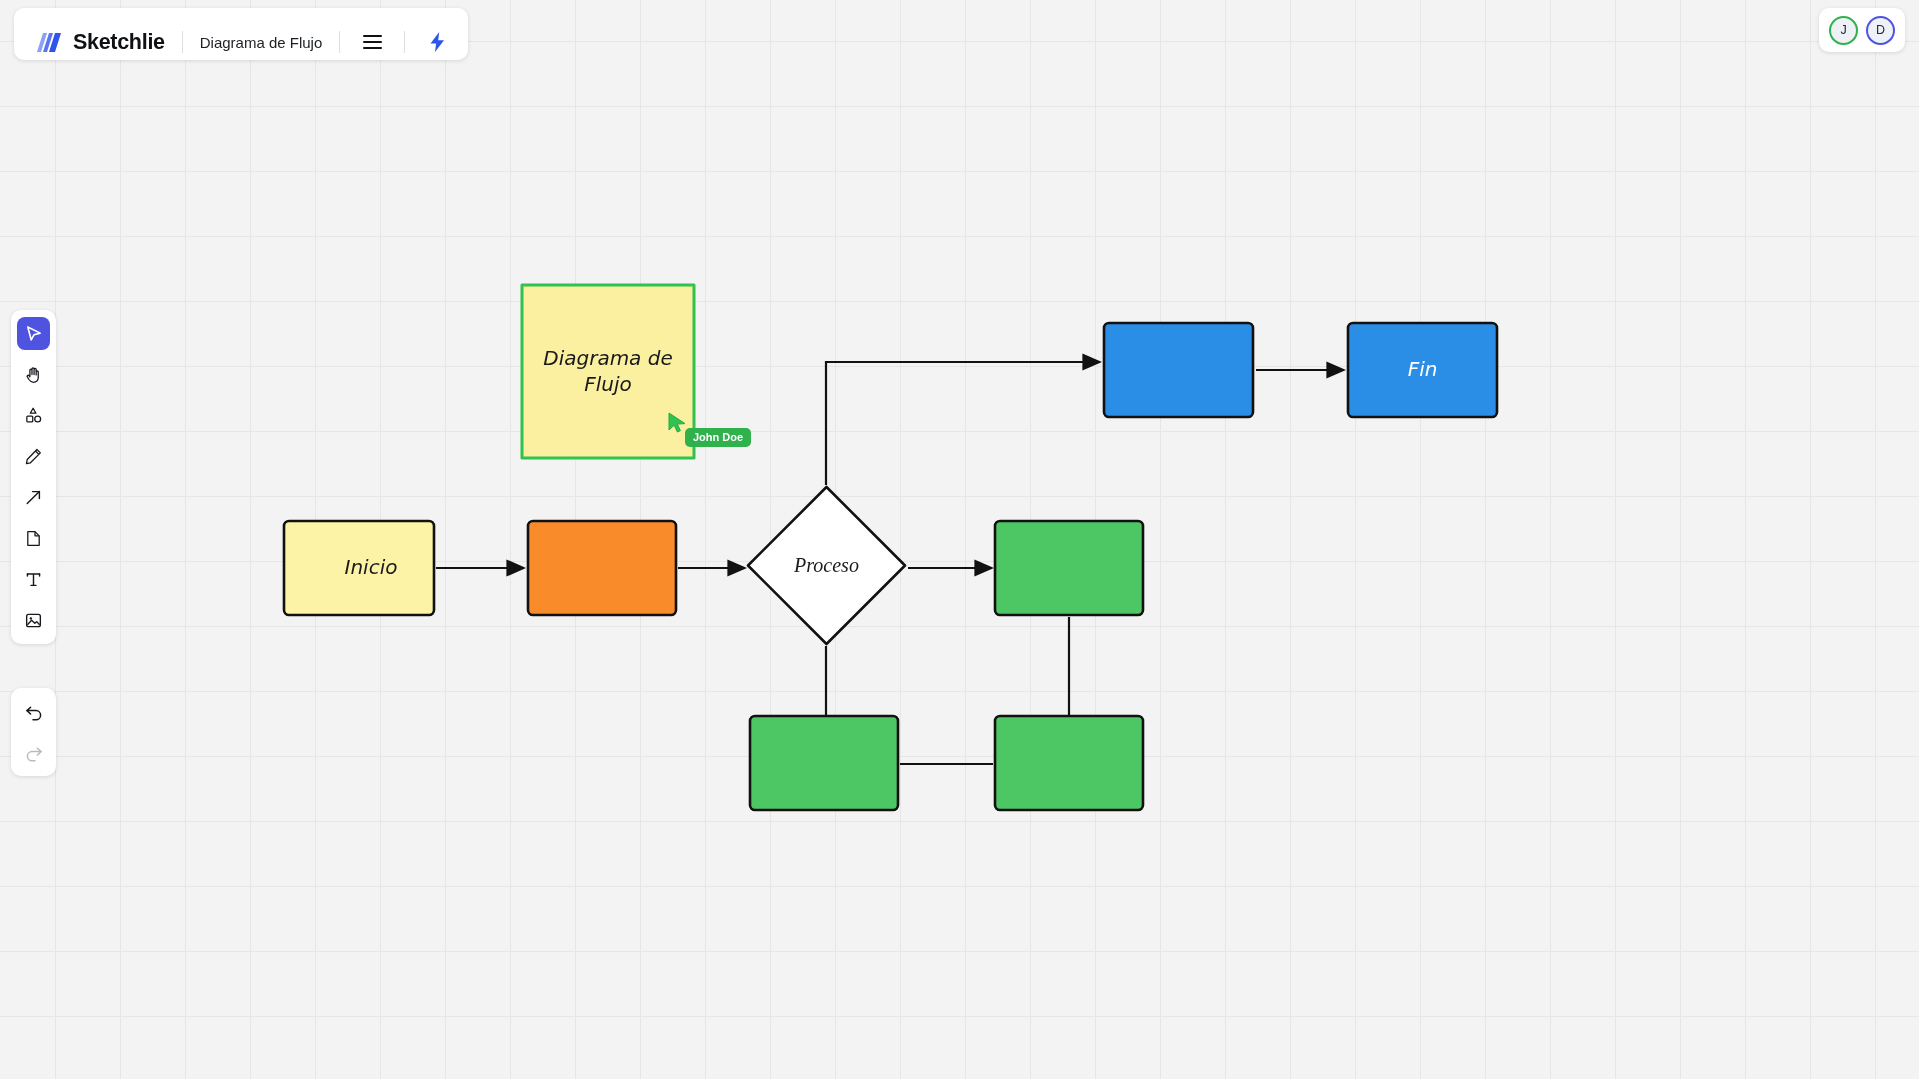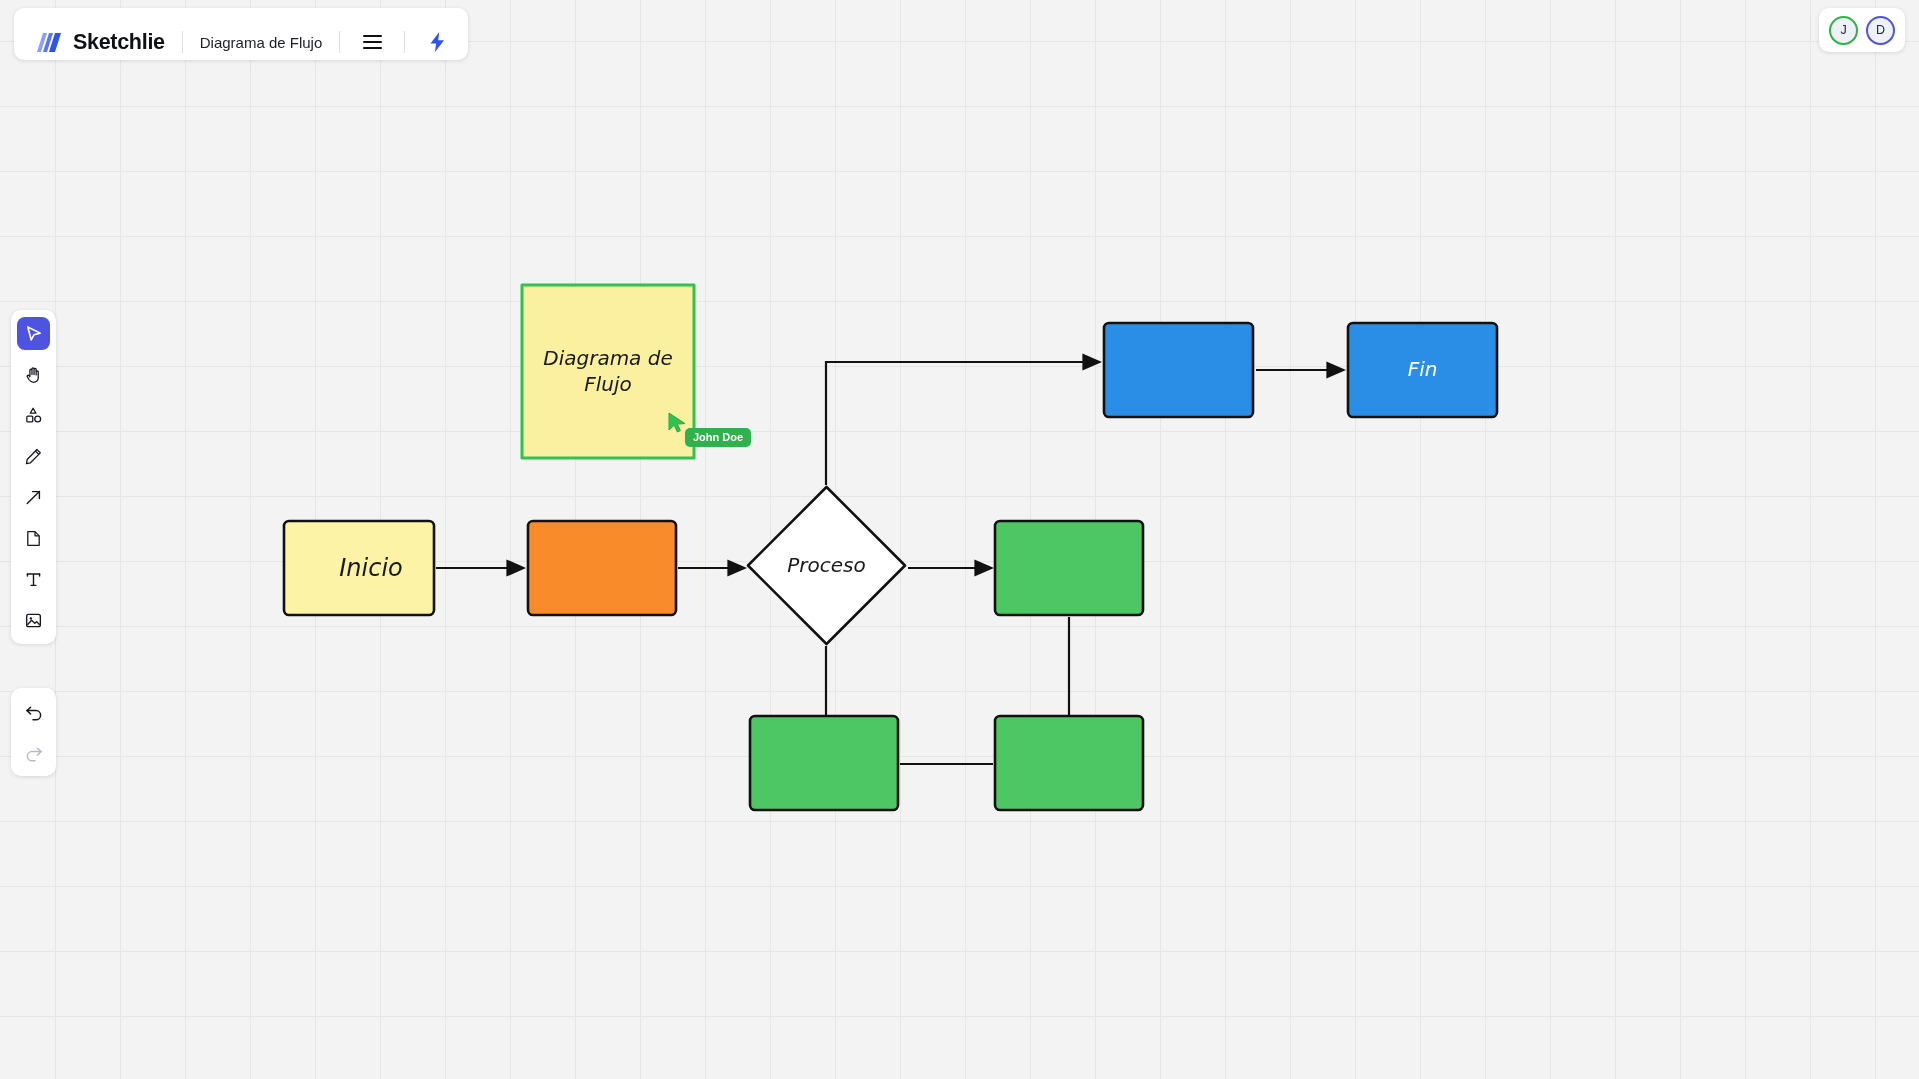--- a/index.html
+++ b/index.html
@@ -194,22 +194,22 @@
         <polygon points="826.5,487 905,565.5 826.5,644 748,565.5" fill="#ffffff" stroke="#111111" stroke-width="2.6" stroke-linejoin="round"></polygon>
         <rect x="995" y="521" width="148" height="94" rx="5" fill="#4cc764" stroke="#111111" stroke-width="2.6" stroke-linejoin="round"></rect>
         <rect x="750" y="716" width="148" height="94" rx="5" fill="#4cc764" stroke="#111111" stroke-width="2.6" stroke-linejoin="round"></rect>
         <rect x="995" y="716" width="148" height="94" rx="5" fill="#4cc764" stroke="#111111" stroke-width="2.6" stroke-linejoin="round"></rect>
         <rect x="1104" y="323" width="149" height="94" rx="5" fill="#2b8ee6" stroke="#111111" stroke-width="2.6" stroke-linejoin="round"></rect>
         <rect x="1348" y="323" width="149" height="94" rx="5" fill="#2b8ee6" stroke="#111111" stroke-width="2.6" stroke-linejoin="round"></rect>
       </g>
   </svg>
   <div id="labels-layer">
       <div class="shape-label" style="left: 522px; top: 285px; width: 172px; height: 173px; color: rgb(26, 26, 26); font-size: 20px;">Diagrama de Flujo</div>
-      <div class="shape-label" style="left: 284px; top: 521px; width: 174px; height: 94px; color: rgb(26, 26, 26); font-size: 24px;">Inicio</div>
-      <div class="shape-label" style="left: 748px; top: 487px; width: 157px; height: 157px; color: rgb(26, 26, 26); font-size: 20px;">Proceso</div>
+      <div class="shape-label" style="left: 284px; top: 521px; width: 174px; height: 94px; color: rgb(26, 26, 26); font-size: 20px;">Inicio</div>
+      <div class="shape-label" style="left: 748px; top: 487px; width: 157px; height: 157px; color: rgb(26, 26, 26); font-size: 20px; font-family: Liberation Serif, serif;">Proceso</div>
       <div class="shape-label" style="left: 1348px; top: 323px; width: 149px; height: 94px; color: rgb(255, 255, 255); font-size: 20px; border-radius: 30px;">Fin</div>
     </div>
 
   <div class="cursor-wrap" id="collab-cursor" style="left: 668px; top: 412px;">
     <svg width="20" height="22" viewBox="0 0 20 22">
       <path d="M1 1 L1 18 L6.2 13.2 L9.4 20 L12.4 18.6 L9.3 12.1 L17 11.6 Z" fill="#31c24f" stroke="#2aa845" stroke-width="1"></path>
     </svg>
     <div class="cursor-label" style="background: rgb(47, 177, 75);">John Doe</div>
   </div>
 </div>

